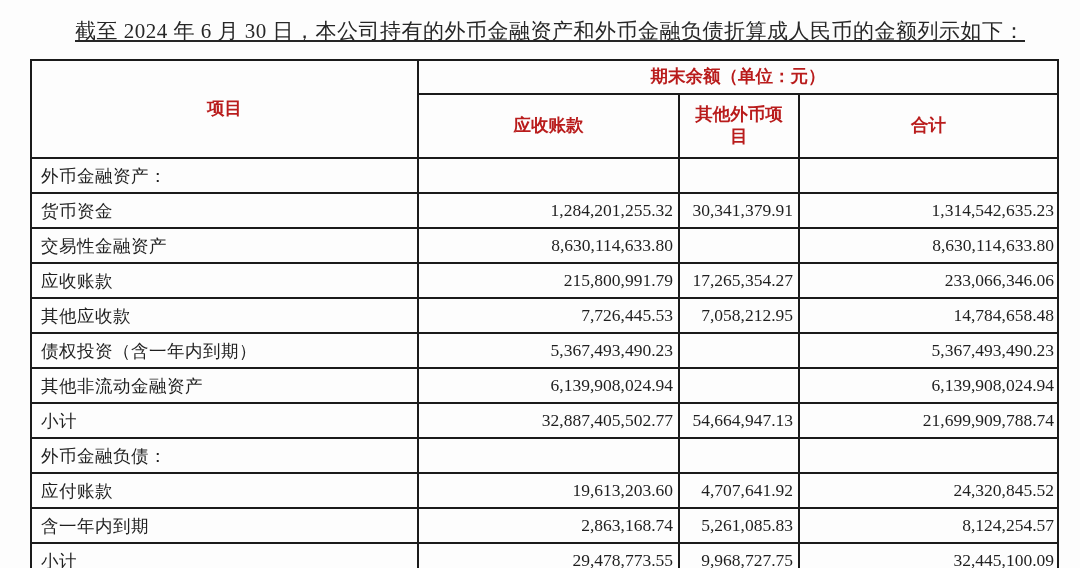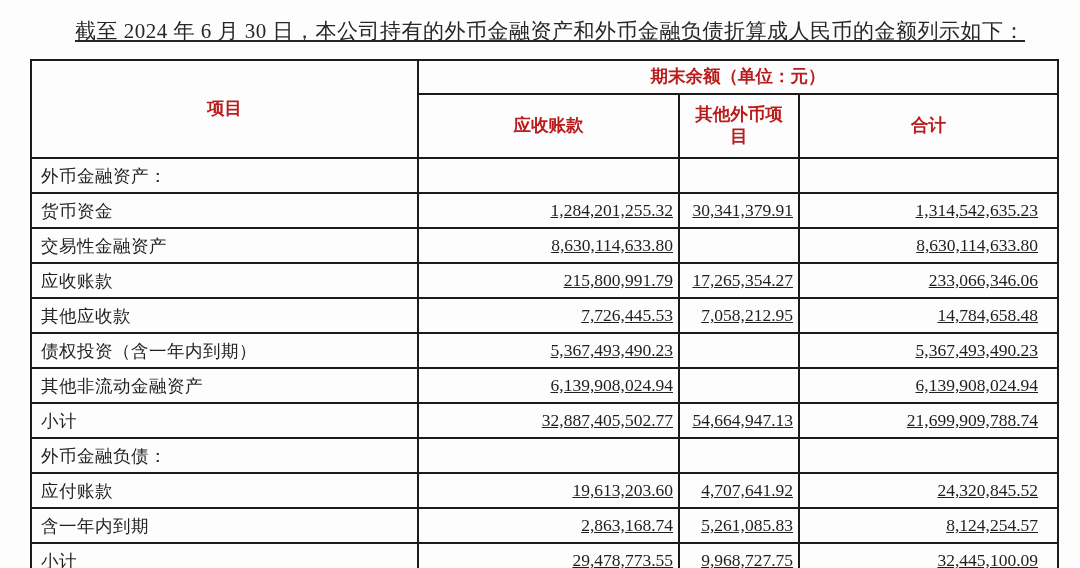--- a/index.html
+++ b/index.html
@@ -54,23 +54,22 @@
   .fx-table tbody tr { height: 35px; }
   .fx-table td.label {
     text-align: left;
     padding: 0 6px 0 9px;
     letter-spacing: 0.5px;
   }
   .fx-table td.num {
     text-align: right;
     padding: 0 5px 0 2px;
     font-family: "Liberation Serif", "DejaVu Serif", serif;
-    text-decoration: underline;
   }
-  .fx-table td.num.total-col { padding-right: 19px; }
+  .fx-table td.num.total-col { padding-right: 3px; }
 </style>
 </head>
 <body>
 
 <div class="page">
   <p class="intro">截至 2024 年 6 月 30 日，本公司持有的外币金融资产和外币金融负债折算成人民币的金额列示如下：</p>
 
   <table class="fx-table">
     <colgroup>
       <col class="c1">

